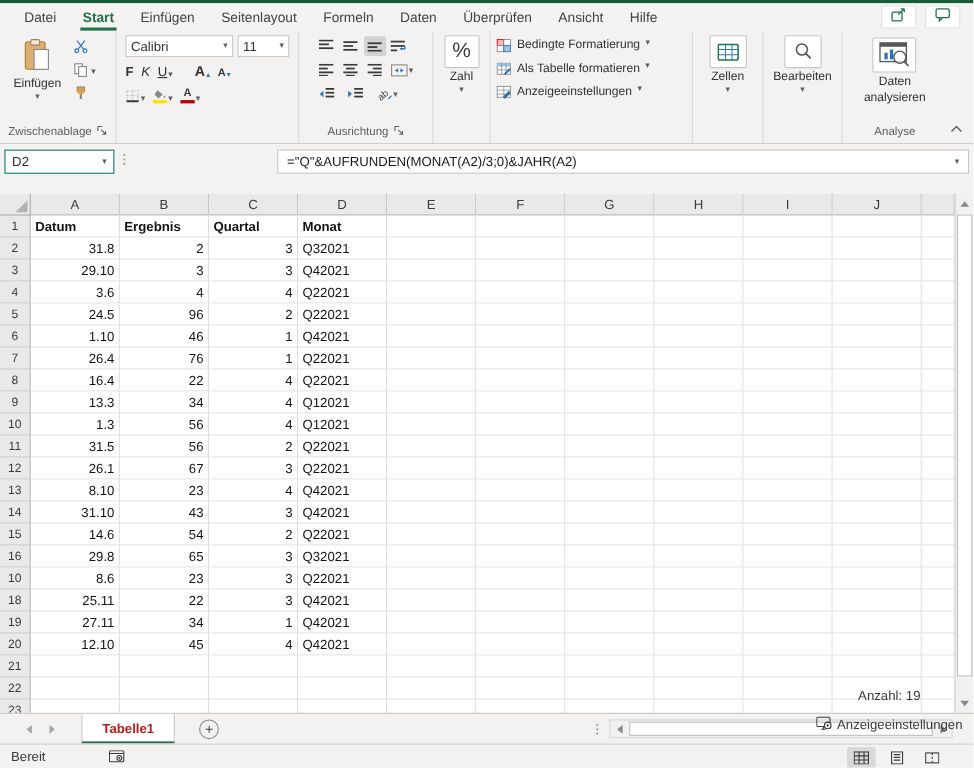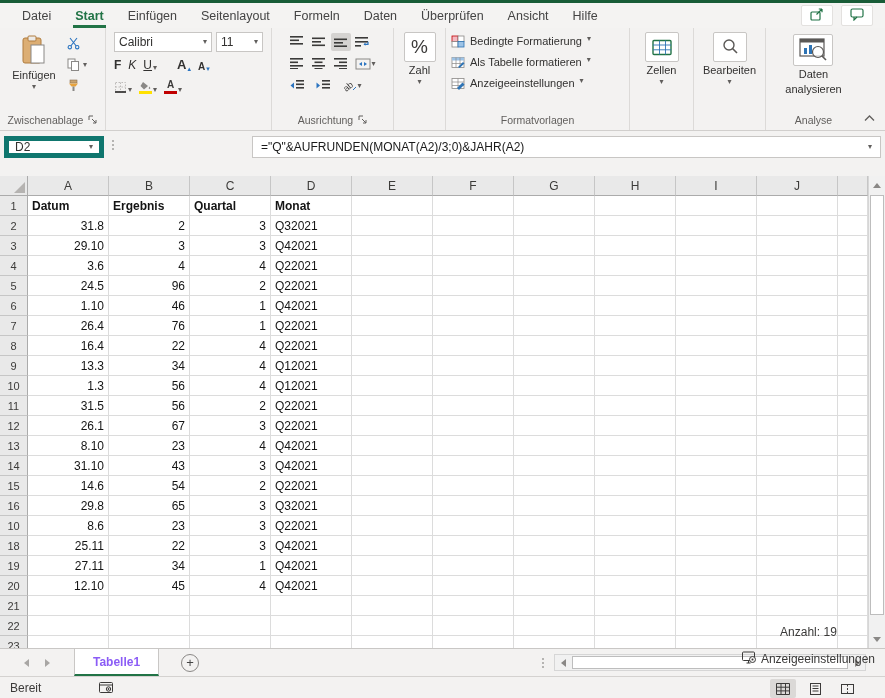--- a/index.html
+++ b/index.html
@@ -43,21 +43,21 @@
   .alico.pressed { background:#d5d3d1; }
   .collapsed { display:flex; flex-direction:column; align-items:center; padding:4px 6px 0 6px; gap:2px; font-size:11px; color:#323130; }
   .iconbox { background:#fff; border:1px solid #c8c6c4; border-radius:2px; display:flex; align-items:center; justify-content:center; }
   .styles-col { display:flex; flex-direction:column; gap:4px; padding-top:3px; }
   .style-item { display:flex; gap:5px; font-size:11px; color:#323130; height:17px; }
   .analyze-btn { display:flex; flex-direction:column; align-items:center; gap:2px; padding-top:2px; font-size:11px; color:#323130; text-align:center; line-height:1.2; }
   .ribbon-collapse { position:absolute; right:10px; bottom:4px; color:#605e5c; }
 
   
   .frow { position:absolute; left:0; top:131px; width:885px; height:45px; background:#f3f2f1; }
-  .namebox { position:absolute; left:4px; top:5px; width:100px; height:22px; background:#fff; border:5px solid #0f766e; display:flex; align-items:center; font-size:12px; color:#323130; padding:0 6px;text-align:center; }
+  .namebox { position:absolute; left:4px; top:5px; width:100px; height:22px; background:#fff; border:1px solid #0f766e; display:flex; align-items:center; font-size:12px; color:#323130; padding:0 6px;text-align:center; }
   .namebox .nb-arrow { margin-left:auto; }
   .fdots { position:absolute; left:112px; top:9px; display:flex; flex-direction:column; gap:2px; }
   .fdots i { width:2px; height:2px; border-radius:50%; background:#a19f9d; }
   .fxbox { position:absolute; left:121px; top:5px; width:126px; height:22px; background:#fff; border:1px solid #c8c6c4; display:flex; align-items:center; justify-content:space-around; padding:0 8px; }
   .fxbox .fi { color:#a19f9d; font-size:12px; }
   .fxbox .fx { color:#444; font-style:italic; font-size:12px; font-family:"Liberation Serif", serif; }
   .formulafield { position:absolute; left:252px; top:5px; right:4px; height:22px; background:#fff; border:1px solid #c8c6c4; display:flex; align-items:center; font-size:12px; color:#1a1a1a; padding:0 8px; }
   .formulafield .ff-arrow { margin-left:auto; color:#605e5c; }
 
   
@@ -77,21 +77,21 @@
   .vs-up { top:1px; } .vs-down { bottom:1px; }
   .tri-up { border-left:4px solid transparent; border-right:4px solid transparent; border-bottom:5px solid #8a8886; }
   .tri-down { border-left:4px solid transparent; border-right:4px solid transparent; border-top:5px solid #8a8886; }
   .vs-thumb { position:absolute; left:1px; top:19px; width:14px; height:420px; background:#fff; border:1px solid #bdbdbd; }
 
   
   .sheetbar { position:absolute; left:0; top:648px; width:885px; height:28px; background:#f3f2f1; border-top:1px solid #c9c7c5; display:flex; align-items:center; }
   .nav-arrows { display:flex; gap:16px; margin-left:24px; }
   .tri-left { border-top:4px solid transparent; border-bottom:4px solid transparent; border-right:5px solid #a8a6a4; }
   .tri-right { border-top:4px solid transparent; border-bottom:4px solid transparent; border-left:5px solid #a8a6a4; }
-  .sheettab { margin-left:24px; height:27px; background:#fff; border-left:1px solid #c9c7c5; border-right:1px solid #c9c7c5; border-bottom:2px solid #217346; display:flex; align-items:center; padding:0 18px; font-size:12px; font-weight:bold; color:#8b5cf6; }
+  .sheettab { margin-left:24px; height:27px; background:#fff; border-left:1px solid #c9c7c5; border-right:1px solid #c9c7c5; border-bottom:2px solid #217346; display:flex; align-items:center; padding:0 18px; font-size:12px; font-weight:bold; color:#b91c1c; }
   .addsheet { margin-left:22px; width:18px; height:18px; border:1px solid #8a8886; border-radius:50%; display:flex; align-items:center; justify-content:center; color:#444; font-size:13px; line-height:1; }
   .sb-dots { margin-left:auto; display:flex; flex-direction:column; gap:2px; margin-right:10px; }
   .sb-dots i { width:2px; height:2px; border-radius:50%; background:#a19f9d; }
   .hscroll { display:flex; align-items:center; height:17px; width:312px; background:#f1f1f1; border:1px solid #d6d6d6; margin-right:19px; }
   .hs-btn { width:16px; height:15px; display:flex; align-items:center; justify-content:center; }
   .hs-thumb { flex:1; height:13px; background:#fff; border:1px solid #bdbdbd; margin:0 1px; }
 
   
   .statusbar { position:absolute; left:0; top:676px; width:885px; height:22px; background:#f3f2f1; border-top:1px solid #d4d2d0; display:flex; align-items:center; font-size:12px; color:#3b3a39; }
   .sb-mode { margin-left:10px; }
@@ -382,23 +382,20 @@
           <div class="style-item">
             <span><svg width="14" height="13" viewBox="0 0 14 13">
                   <rect x="1" y="1.5" width="12" height="10" fill="#fff" stroke="#8a8886" stroke-width="0.8"></rect>
                   <path d="M1 5h12 M1 8.5h12 M7 1.5v10" stroke="#8a8886" stroke-width="0.7"></path>
                   <path d="M6 11L11.5 5.5l2 2L8 13z" fill="#2e74b5"></path>
                 </svg></span>
             <span>Anzeigeeinstellungen</span>
             <span class="chev">▾</span>
           </div>
         </div>
-      </div>
-      <div class="rg-footer">
-        <span>Formatvorlagen</span>
       </div>
     </div>
 
     <div class="rgroup" style="width:64px">
       <div class="collapsed">
         <span class="iconbox" style="width:34px;height:30px">
             <svg width="20" height="17" viewBox="0 0 20 17">
               <rect x="1" y="1.5" width="18" height="14" fill="#fff" stroke="#217346" stroke-width="1.4" rx="1"></rect>
               <path d="M1 6h18 M1 10.8h18 M7.5 1.5v14 M13.5 1.5v14" stroke="#2e74b5" stroke-width="0.9"></path>
             </svg>

